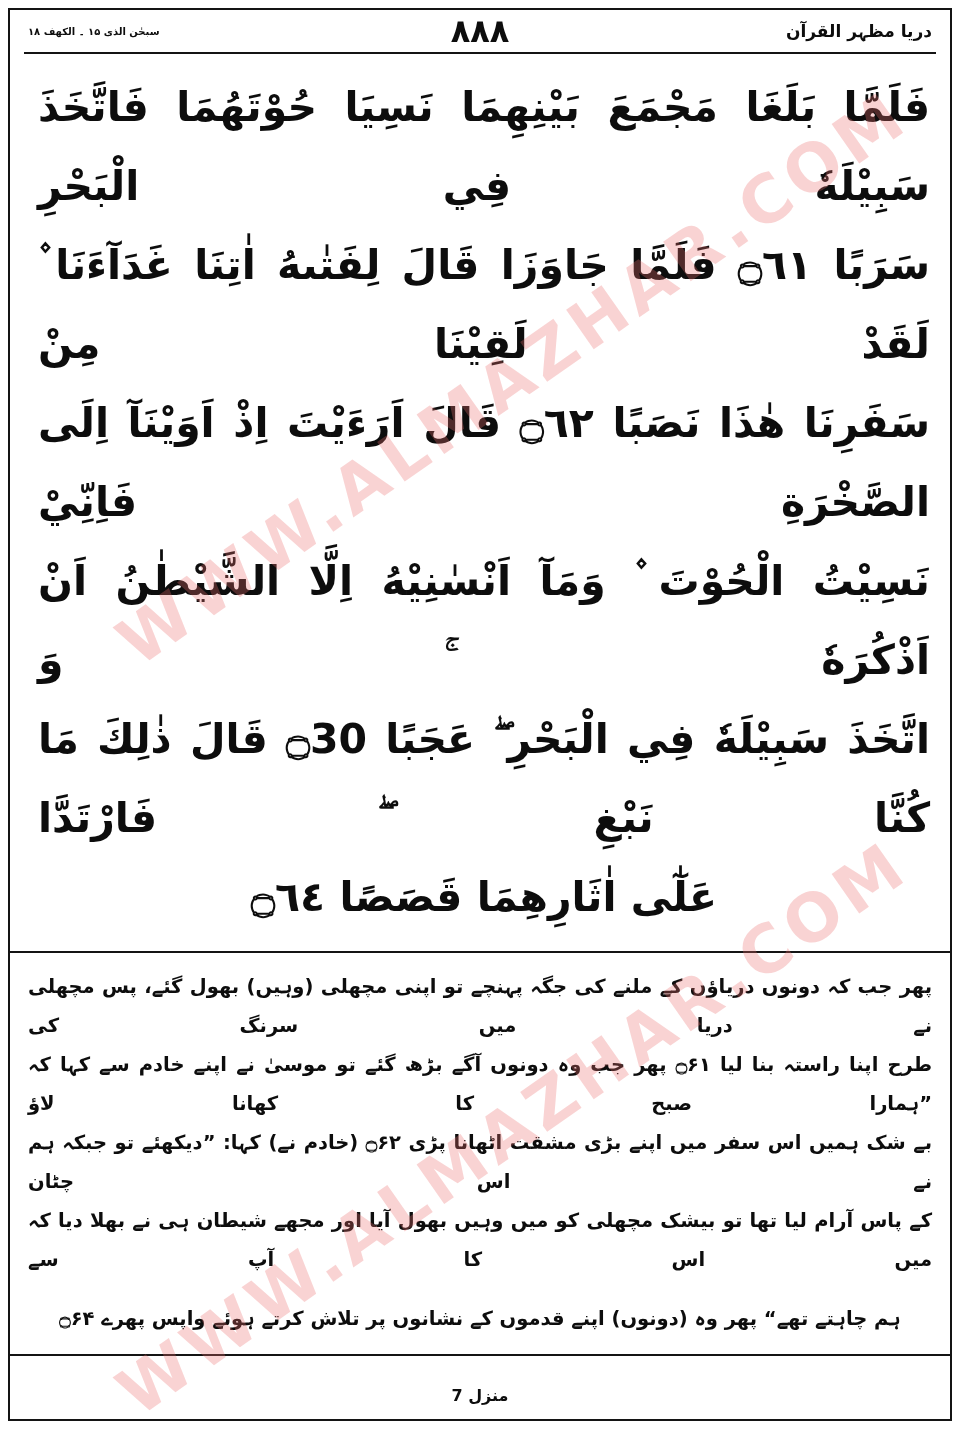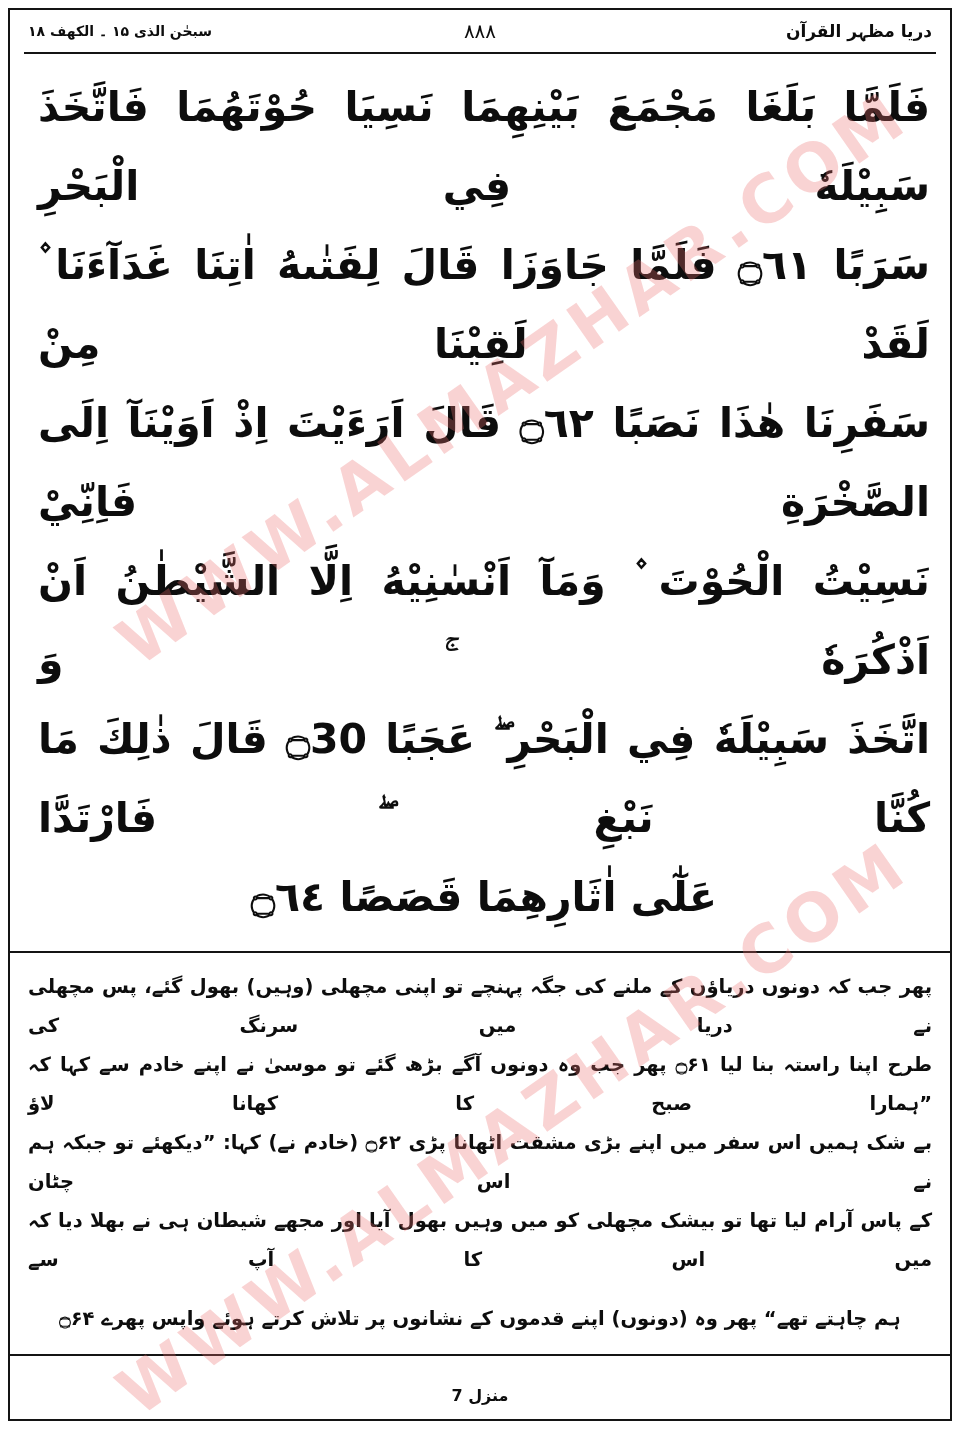--- a/index.html
+++ b/index.html
@@ -33,27 +33,27 @@
     border-bottom: 2px solid #141414;
     padding: 0 4px;
   }
   .hdr-book {
     font-size: 17px;
     font-weight: bold;
     width: 260px;
     text-align: right;
   }
   .hdr-page-number {
-    font-size: 20px;
-    font-weight: normal;
+    font-size: 32px;
+    font-weight: bold;
     text-align: center;
     flex: 1;
   }
   .hdr-surah {
-    font-size: 14px;
+    font-size: 10px;
     font-weight: bold;
     width: 260px;
     text-align: left;
   }
   
   .quran-block {
     padding: 14px 6px 10px 6px;
   }
   .quran-line {
     font-size: 41px;

